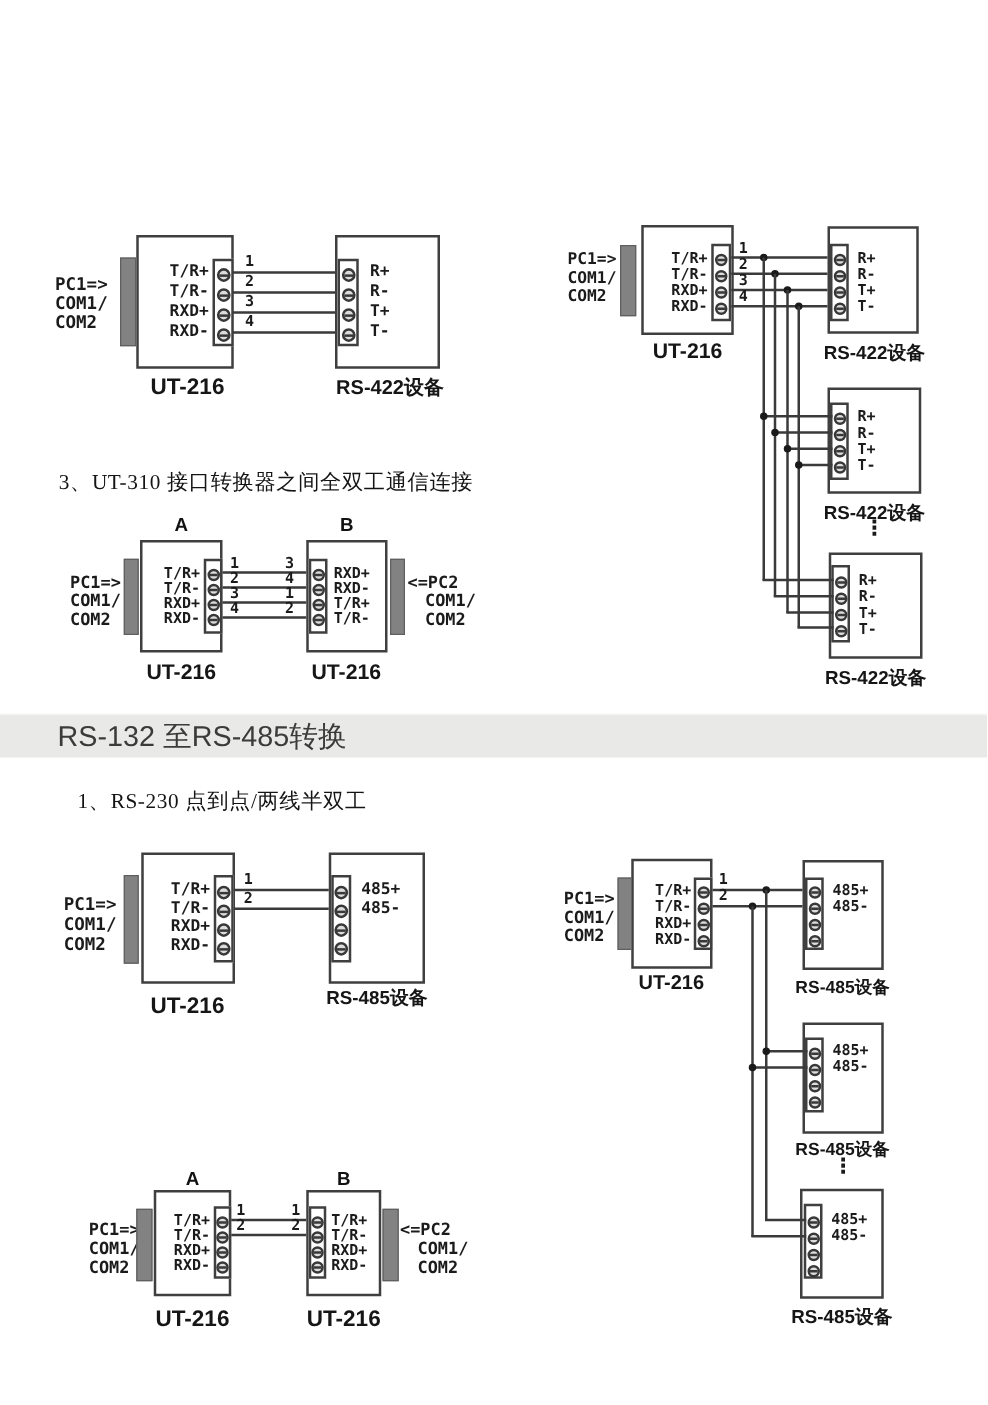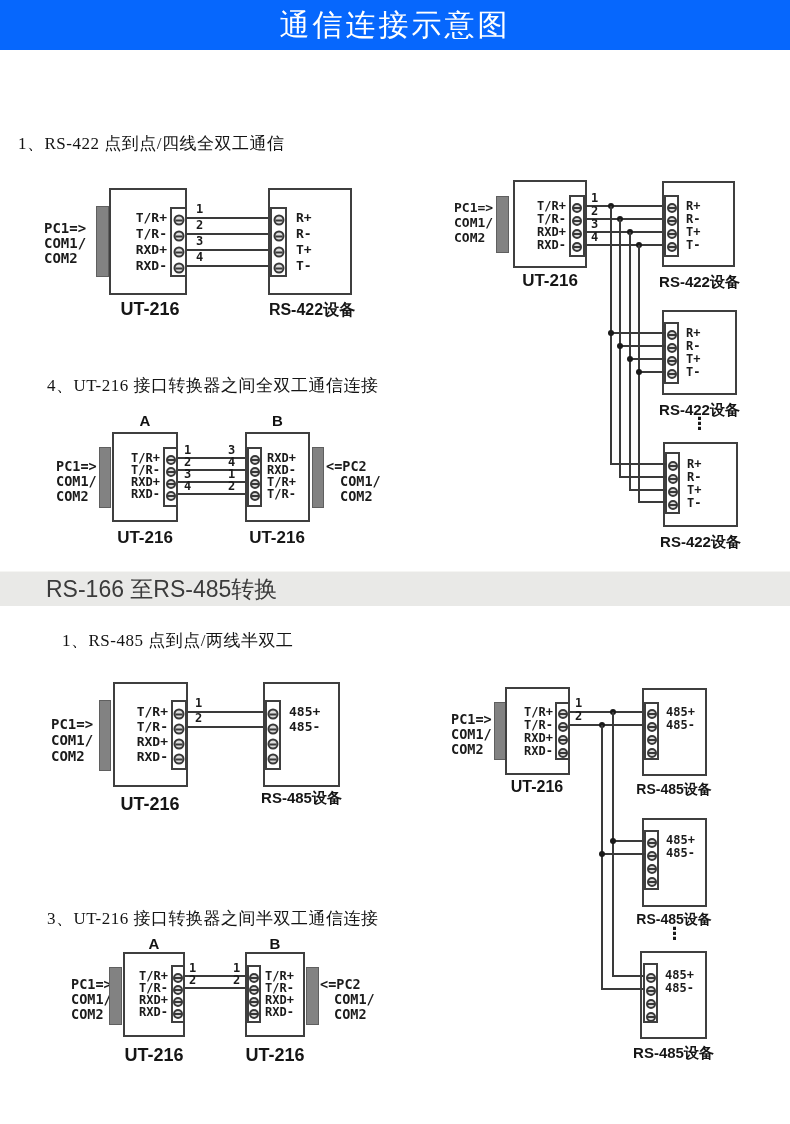--- a/index.html
+++ b/index.html
@@ -31,26 +31,22 @@
   .num { position:absolute; font-family:"DejaVu Sans Mono","Liberation Mono",monospace; font-weight:bold; font-size:12px; line-height:12px; color:#1b1b1b; }
   .cap { position:absolute; font-weight:bold; color:#161616; text-align:center; white-space:nowrap; }
   .port { position:absolute; font-weight:bold; font-size:15px; color:#111; text-align:center; }
   .vd { position:absolute; font-weight:bold; font-size:17px; color:#1a1a1a; letter-spacing:0; }
 </style>
 </head>
 <body>
 
 <div class="page">
 
-  <div class="abs banner">
-    <span>通信连接示意图</span>
-  </div>
-
-
-  <div class="abs dtitle" style="left:18px;top:132px">1、RS-422 点到点/四线全双工通信</div>
+
+
   <div class="pc mono" style="left:44px;top:221px;--lh:15px;font-size:14px">
     <div>PC1=&gt;</div>
     <div>COM1/</div>
     <div>COM2</div>
   </div>
   <div class="abs conn" style="left:96px;top:206px;width:13px;height:71px"></div>
   <div class="abs box" style="left:109px;top:188px;width:78px;height:107px"></div>
   <div class="abs strip" style="left:170px;top:207px;width:17px;height:70px">
       <div class="screw" style="width: 11px; height: 11px; top: 11px;"></div>
       <div class="screw" style="width: 11px; height: 11px; top: 27px;"></div>
@@ -174,21 +170,21 @@
     <div>R-</div>
     <div>T+</div>
     <div>T-</div>
   </div>
   <div class="wh" style="left:610px;top:463px;width:57px"></div>
   <div class="wh" style="left:619px;top:476px;width:48px"></div>
   <div class="wh" style="left:629px;top:489px;width:38px"></div>
   <div class="wh" style="left:638px;top:501px;width:29px"></div>
   <div class="cap" style="left:653px;top:533px;width:95px;font-size:15px">RS-422设备</div>
 
-  <div class="abs dtitle" style="left:47px;top:374px">4、UT-216 接口转换器之间全双工通信连接</div>
+  <div class="abs dtitle" style="left:47px;top:374px">3、UT-310 接口转换器之间全双工通信连接</div>
   <div class="port" style="left:112px;top:412px;width:66px">A</div>
   <div class="port" style="left:245px;top:412px;width:65px">B</div>
   <div class="pc mono" style="left:56px;top:459px;--lh:15px;font-size:13.5px">
     <div>PC1=&gt;</div>
     <div>COM1/</div>
     <div>COM2</div>
   </div>
   <div class="abs conn" style="left:99px;top:447px;width:12px;height:61px"></div>
   <div class="abs box" style="left:112px;top:432px;width:66px;height:90px"></div>
   <div class="abs strip" style="left:163px;top:447px;width:15px;height:60px">
@@ -231,24 +227,24 @@
   <div class="abs conn" style="left:312px;top:447px;width:12px;height:61px"></div>
   <div class="pc mono" style="left:326px;top:459px;--lh:15px;font-size:13.5px">
     <div>&lt;=PC2</div>
     <div class="ind">COM1/</div>
     <div class="ind">COM2</div>
   </div>
   <div class="cap" style="left:105px;top:528px;width:80px;font-size:17px">UT-216</div>
   <div class="cap" style="left:237px;top:528px;width:80px;font-size:17px">UT-216</div>
 
   <div class="abs secbar" style="top:571px">
-    <span>RS-166 至RS-485转换</span>
-  </div>
-
-  <div class="abs dtitle" style="left:62px;top:629px">1、RS-485 点到点/两线半双工</div>
+    <span>RS-132 至RS-485转换</span>
+  </div>
+
+  <div class="abs dtitle" style="left:62px;top:629px">1、RS-230 点到点/两线半双工</div>
   <div class="pc mono" style="left:51px;top:716px;--lh:16px;font-size:14px">
     <div>PC1=&gt;</div>
     <div>COM1/</div>
     <div>COM2</div>
   </div>
   <div class="abs conn" style="left:99px;top:700px;width:12px;height:71px"></div>
   <div class="abs box" style="left:113px;top:682px;width:75px;height:105px"></div>
   <div class="abs strip" style="left:171px;top:700px;width:16px;height:70px">
       <div class="screw" style="width: 11px; height: 11px; top: 12px;"></div>
       <div class="screw" style="width: 11px; height: 11px; top: 27px;"></div>
@@ -346,21 +342,20 @@
       <div class="screw" style="width: 10px; height: 10px; top: 52px;"></div>
     </div>
   <div class="pins pl mono" style="left:665px;top:969px;width:46px;--rh:13px;font-size:12px">
     <div>485+</div>
     <div>485-</div>
   </div>
   <div class="wh" style="left:612px;top:975px;width:33px"></div>
   <div class="wh" style="left:601px;top:988px;width:44px"></div>
   <div class="cap" style="left:626px;top:1044px;width:95px;font-size:15px">RS-485设备</div>
 
-  <div class="abs dtitle" style="left:47px;top:907px">3、UT-216 接口转换器之间半双工通信连接</div>
   <div class="port" style="left:123px;top:935px;width:62px">A</div>
   <div class="port" style="left:245px;top:935px;width:60px">B</div>
   <div class="pc mono" style="left:71px;top:977px;--lh:15px;font-size:13.5px">
     <div>PC1=&gt;</div>
     <div>COM1/</div>
     <div>COM2</div>
   </div>
   <div class="abs conn" style="left:109px;top:967px;width:13px;height:58px"></div>
   <div class="abs box" style="left:123px;top:952px;width:62px;height:85px"></div>
   <div class="abs strip" style="left:171px;top:965px;width:14px;height:58px">

